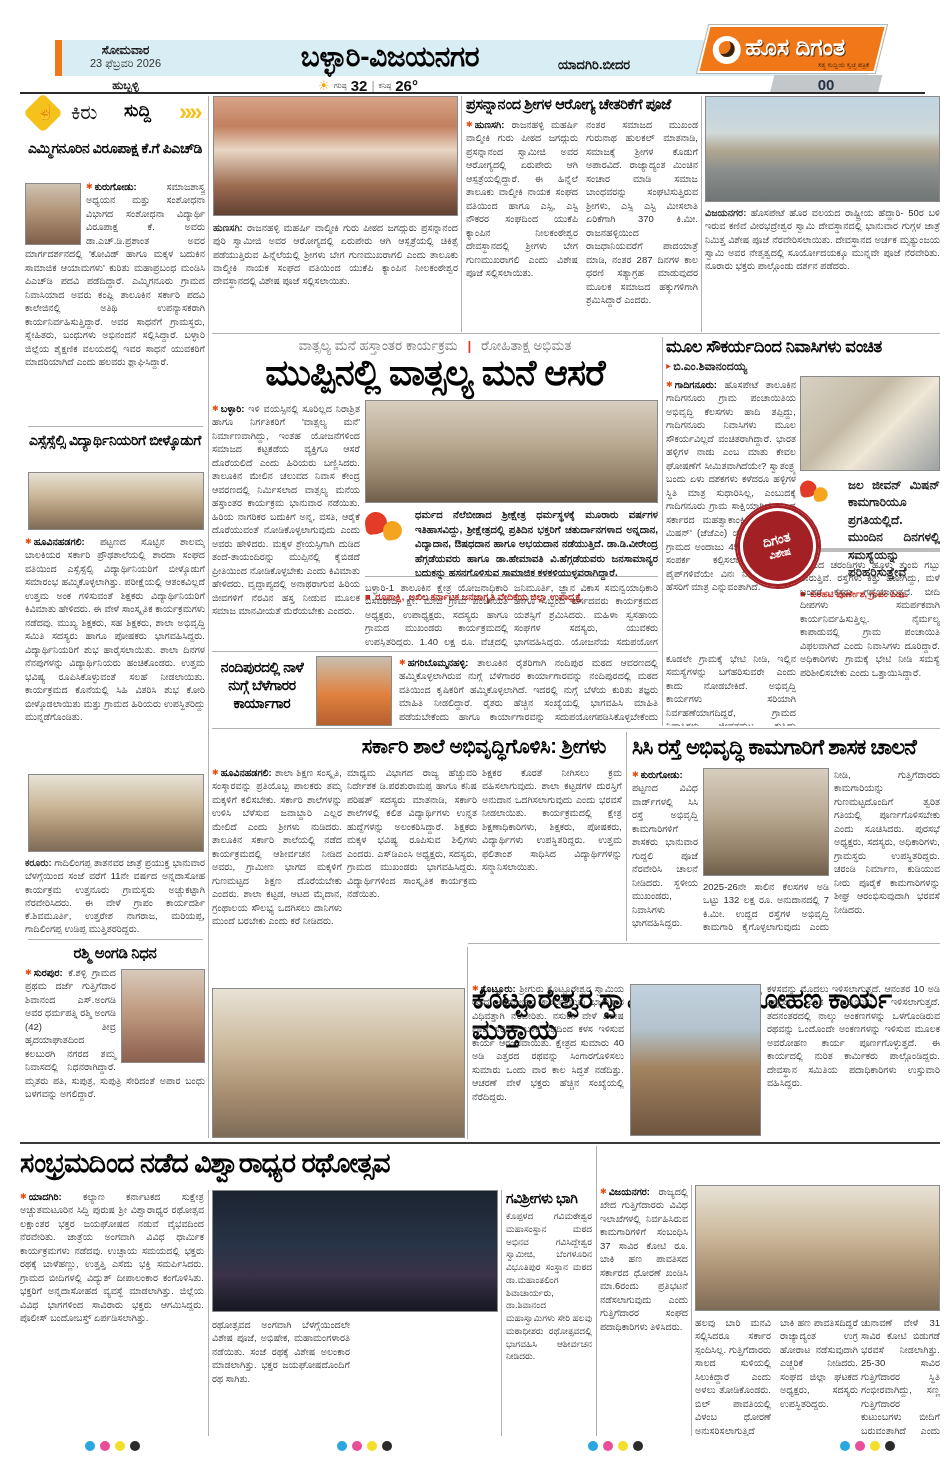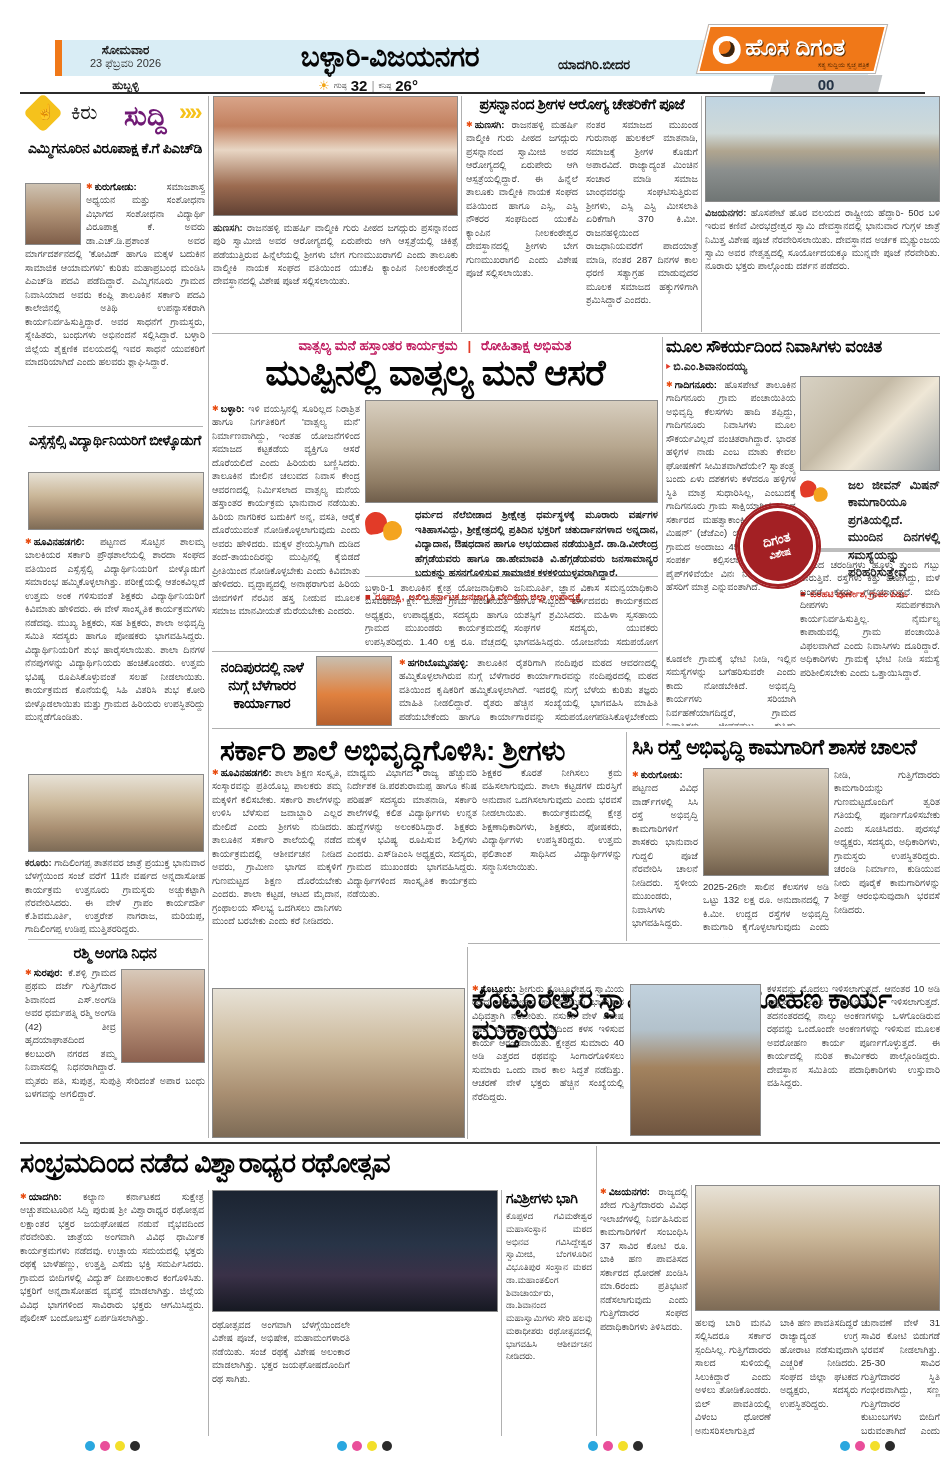--- a/index.html
+++ b/index.html
@@ -29,21 +29,21 @@
 .pfr{float:right;width:84px;height:94px;margin:3px 0 2px 5px}
 .qicon{position:relative;display:block;width:42px;height:36px}
 .qicon i{position:absolute;display:block;border-radius:50% 50% 50% 6px}
 .qicon .q1{width:22px;height:22px;background:#e23b28;left:0;top:2px;transform:rotate(-8deg)}
 .qicon .q2{width:19px;height:19px;background:#f4a41f;left:18px;top:11px;transform:rotate(-8deg)}
 .seal{position:absolute;border-radius:50%;background:#a32024;box-shadow:inset 0 0 0 3px #a32024,inset 0 0 0 6px #fff,0 0 0 2px #a32024;display:flex;flex-direction:column;align-items:center;justify-content:center;transform:rotate(-14deg);color:#fff;font-weight:bold;text-align:center}
 .skewbox{transform:skewX(-14deg)}
 .unskew{transform:skewX(14deg)}
 .wlab{font-size:7.5px;color:#444}
 .wnum{font-size:15px;font-weight:bold;color:#111}
-.kick{font-weight:bold;color:#be185d}
+.kick{font-weight:normal;color:#737373}
 .qtext{font-size:10px;line-height:1.45;color:#222;font-weight:bold;text-align:justify}
 .qattr{font-size:9.5px;font-weight:bold;color:#c8281e}
 .dotrow{position:absolute;display:flex;gap:5px}
 .dot{width:10px;height:10px;border-radius:50%}
 </style>
 </head>
 <body>
 
 <div id="page">
 
@@ -88,21 +88,21 @@
   <div class="abs" style="left:20px;top:1142px;width:920px;height:2px;background:#3a3a3a"></div>
   <div class="vr" style="left:596px;top:1146px;height:290px"></div>
   <div class="vr" style="left:208px;top:1190px;height:246px"></div>
   <div class="vr" style="left:501px;top:1190px;height:246px"></div>
   <div class="vr" style="left:691px;top:1185px;height:251px"></div>
 
   <div class="abs" style="left:25px;top:98px;width:180px;height:34px">
     <span style="position:absolute;left:4px;top:1px;width:28px;height:28px;background:#f5c21c;transform:rotate(45deg);border-radius:5px"></span>
     <span style="position:absolute;left:11px;top:5px;font-size:15px;color:#fff;z-index:1">☝</span>
     <span style="position:absolute;left:46px;top:3px;font-size:20px;font-weight:normal;color:#111">ಕಿರು</span>
-    <span style="position:absolute;left:99px;top:3px;font-size:27px;font-weight:bold;color:#701a75">ಸುದ್ದಿ</span>
+    <span style="position:absolute;left:99px;top:3px;font-size:17px;font-weight:bold;color:#000000">ಸುದ್ದಿ</span>
     <span style="position:absolute;left:154px;top:0px;font-size:24px;font-weight:bold;color:#f5c21c;letter-spacing:-3px">»»</span>
   </div>
 
   <div class="abs hl" style="left:25px;top:140px;width:180px;text-align:center;font-size:14px;line-height:1.25">ಎಮ್ಮಿಗನೂರಿನ ವಿರೂಪಾಕ್ಷ ಕೆ.ಗೆ ಪಿಎಚ್‌ಡಿ</div>
   <div class="abs bt" style="left:25px;top:180px;width:180px;height:242px">
     <span class="pfl pm"></span>
     <span class="star">✱</span><span class="dl">ಕುರುಗೋಡು:</span> <span>ಸಮಾಜಶಾಸ್ತ್ರ ಅಧ್ಯಯನ ಮತ್ತು ಸಂಶೋಧನಾ ವಿಭಾಗದ ಸಂಶೋಧನಾ ವಿದ್ಯಾರ್ಥಿ ವಿರೂಪಾಕ್ಷ ಕೆ. ಅವರು ಡಾ.ಎಚ್.ಡಿ.ಪ್ರಶಾಂತ ಅವರ ಮಾರ್ಗದರ್ಶನದಲ್ಲಿ 'ಕೋವಿಡ್ ಹಾಗೂ ಮಕ್ಕಳ ಬದುಕಿನ ಸಾಮಾಜಿಕ ಆಯಾಮಗಳು' ಕುರಿತು ಮಹಾಪ್ರಬಂಧ ಮಂಡಿಸಿ ಪಿಎಚ್‌ಡಿ ಪದವಿ ಪಡೆದಿದ್ದಾರೆ. ಎಮ್ಮಿಗನೂರು ಗ್ರಾಮದ ನಿವಾಸಿಯಾದ ಅವರು ಕಂಪ್ಲಿ ತಾಲೂಕಿನ ಸರ್ಕಾರಿ ಪದವಿ ಕಾಲೇಜಿನಲ್ಲಿ ಅತಿಥಿ ಉಪನ್ಯಾಸಕರಾಗಿ ಕಾರ್ಯನಿರ್ವಹಿಸುತ್ತಿದ್ದಾರೆ. ಅವರ ಸಾಧನೆಗೆ ಗ್ರಾಮಸ್ಥರು, ಸ್ನೇಹಿತರು, ಬಂಧುಗಳು ಅಭಿನಂದನೆ ಸಲ್ಲಿಸಿದ್ದಾರೆ. ಬಳ್ಳಾರಿ ಜಿಲ್ಲೆಯ ಶೈಕ್ಷಣಿಕ ವಲಯದಲ್ಲಿ ಇವರ ಸಾಧನೆ ಯುವಕರಿಗೆ ಮಾದರಿಯಾಗಿದೆ ಎಂದು ಹಲವರು ಶ್ಲಾಘಿಸಿದ್ದಾರೆ.</span>
   </div>
   <div class="hrule" style="left:28px;top:426px;width:175px"></div>
 
@@ -122,21 +122,21 @@
   <div class="abs bt" style="left:25px;top:966px;width:180px;height:170px">
     <span class="pfr pw"></span>
     <span class="star">✱</span><span class="dl">ಸುರಪುರ:</span> <span>ಕೆ.ಶಳ್ಳಿ ಗ್ರಾಮದ ಪ್ರಥಮ ದರ್ಜೆ ಗುತ್ತಿಗೆದಾರ ಶಿವಾನಂದ ಎಸ್.ಅಂಗಡಿ ಅವರ ಧರ್ಮಪತ್ನಿ ರಶ್ಮಿ ಅಂಗಡಿ (42) ತೀವ್ರ ಹೃದಯಾಘಾತದಿಂದ ಕಲಬುರಗಿ ನಗರದ ತಮ್ಮ ನಿವಾಸದಲ್ಲಿ ನಿಧನರಾಗಿದ್ದಾರೆ. ಮೃತರು ಪತಿ, ಸುಪುತ್ರ, ಸುಪುತ್ರಿ ಸೇರಿದಂತೆ ಅಪಾರ ಬಂಧು ಬಳಗವನ್ನು ಅಗಲಿದ್ದಾರೆ.</span>
   </div>
 
   <div class="ph ph-indoor" style="left:213px;top:96px;width:245px;height:120px"></div>
   <div class="abs cap" style="left:213px;top:221px;width:245px;height:110px">
     <span class="dl" style="font-weight:bold">ಹುಣಸಗಿ:</span> <span>ರಾಜನಹಳ್ಳಿ ಮಹರ್ಷಿ ವಾಲ್ಮೀಕಿ ಗುರು ಪೀಠದ ಜಗದ್ಗುರು ಪ್ರಸನ್ನಾನಂದ ಪುರಿ ಸ್ವಾಮೀಜಿ ಅವರ ಆರೋಗ್ಯದಲ್ಲಿ ಏರುಪೇರು ಆಗಿ ಆಸ್ಪತ್ರೆಯಲ್ಲಿ ಚಿಕಿತ್ಸೆ ಪಡೆಯುತ್ತಿರುವ ಹಿನ್ನೆಲೆಯಲ್ಲಿ ಶ್ರೀಗಳು ಬೇಗ ಗುಣಮುಖರಾಗಲಿ ಎಂದು ತಾಲೂಕು ವಾಲ್ಮೀಕಿ ನಾಯಕ ಸಂಘದ ವತಿಯಿಂದ ಯುಕೆಪಿ ಕ್ಯಾಂಪಿನ ನೀಲಕಂಠೇಶ್ವರ ದೇವಸ್ಥಾನದಲ್ಲಿ ವಿಶೇಷ ಪೂಜೆ ಸಲ್ಲಿಸಲಾಯಿತು.</span>
   </div>
 
-  <div class="abs hl" style="left:466px;top:96px;width:232px;text-align:center;font-size:14.5px">ಪ್ರಸನ್ನಾನಂದ ಶ್ರೀಗಳ ಆರೋಗ್ಯ ಚೇತರಿಕೆಗೆ ಪೂಜೆ</div>
+  <div class="abs hl" style="left:466px;top:96px;width:232px;text-align:left;font-size:14.5px">ಪ್ರಸನ್ನಾನಂದ ಶ್ರೀಗಳ ಆರೋಗ್ಯ ಚೇತರಿಕೆಗೆ ಪೂಜೆ</div>
   <div class="abs bt" style="left:466px;top:118px;width:112px;height:214px">
     <span class="star">✱</span><span class="dl">ಹುಣಸಗಿ:</span> <span>ರಾಜನಹಳ್ಳಿ ಮಹರ್ಷಿ ವಾಲ್ಮೀಕಿ ಗುರು ಪೀಠದ ಜಗದ್ಗುರು ಪ್ರಸನ್ನಾನಂದ ಸ್ವಾಮೀಜಿ ಅವರ ಆರೋಗ್ಯದಲ್ಲಿ ಏರುಪೇರು ಆಗಿ ಆಸ್ಪತ್ರೆಯಲ್ಲಿದ್ದಾರೆ. ಈ ಹಿನ್ನೆಲೆ ತಾಲೂಕು ವಾಲ್ಮೀಕಿ ನಾಯಕ ಸಂಘದ ವತಿಯಿಂದ ಹಾಗೂ ಎಸ್ಸಿ, ಎಸ್ಟಿ ನೌಕರರ ಸಂಘದಿಂದ ಯುಕೆಪಿ ಕ್ಯಾಂಪಿನ ನೀಲಕಂಠೇಶ್ವರ ದೇವಸ್ಥಾನದಲ್ಲಿ ಶ್ರೀಗಳು ಬೇಗ ಗುಣಮುಖರಾಗಲಿ ಎಂದು ವಿಶೇಷ ಪೂಜೆ ಸಲ್ಲಿಸಲಾಯಿತು.</span>
   </div>
   <div class="abs bt" style="left:586px;top:118px;width:112px;height:214px">
     <span>ನಂತರ ಸಮಾಜದ ಮುಖಂಡ ಗುರುನಾಥ ಹುಲಕಲ್ ಮಾತನಾಡಿ, ಸಮಾಜಕ್ಕೆ ಶ್ರೀಗಳ ಕೊಡುಗೆ ಅಪಾರವಿದೆ. ರಾಜ್ಯಾದ್ಯಂತ ಮಿಂಚಿನ ಸಂಚಾರ ಮಾಡಿ ಸಮಾಜ ಬಾಂಧವರನ್ನು ಸಂಘಟಿಸುತ್ತಿರುವ ಶ್ರೀಗಳು, ಎಸ್ಸಿ ಎಸ್ಟಿ ಮೀಸಲಾತಿ ಏರಿಕೆಗಾಗಿ 370 ಕಿ.ಮೀ. ರಾಜನಹಳ್ಳಿಯಿಂದ ರಾಜಧಾನಿಯವರೆಗೆ ಪಾದಯಾತ್ರೆ ಮಾಡಿ, ನಂತರ 287 ದಿನಗಳ ಕಾಲ ಧರಣಿ ಸತ್ಯಾಗ್ರಹ ಮಾಡುವುದರ ಮೂಲಕ ಸಮಾಜದ ಹಕ್ಕುಗಳಿಗಾಗಿ ಶ್ರಮಿಸಿದ್ದಾರೆ ಎಂದರು.</span>
   </div>
 
   <div class="ph ph-road" style="left:705px;top:96px;width:235px;height:106px"></div>
   <div class="abs cap" style="left:705px;top:206px;width:235px;height:124px">
     <span class="dl" style="font-weight:bold">ವಿಜಯನಗರ:</span> <span>ಹೊಸಪೇಟೆ ಹೊರ ವಲಯದ ರಾಷ್ಟ್ರೀಯ ಹೆದ್ದಾರಿ- 50ರ ಬಳಿ ಇರುವ ಕಣಿವೆ ವೀರಭದ್ರೇಶ್ವರ ಸ್ವಾಮಿ ದೇವಸ್ಥಾನದಲ್ಲಿ ಭಾನುವಾರ ಗುಗ್ಗಳ ಜಾತ್ರೆ ನಿಮಿತ್ತ ವಿಶೇಷ ಪೂಜೆ ನೆರವೇರಿಸಲಾಯಿತು. ದೇವಸ್ಥಾನದ ಅರ್ಚಕ ಮೃತ್ಯುಂಜಯ ಸ್ವಾಮಿ ಅವರ ನೇತೃತ್ವದಲ್ಲಿ ಸೂರ್ಯೋದಯಕ್ಕೂ ಮುನ್ನವೇ ಪೂಜೆ ನೆರವೇರಿತು. ನೂರಾರು ಭಕ್ತರು ಪಾಲ್ಗೊಂಡು ದರ್ಶನ ಪಡೆದರು.</span>
@@ -204,21 +204,21 @@
     <span>ಕೂಡಲೇ ಗ್ರಾಮಕ್ಕೆ ಭೇಟಿ ನೀಡಿ, ಇಲ್ಲಿನ ಸಮಸ್ಯೆಗಳನ್ನು ಬಗೆಹರಿಸುವರೇ ಎಂದು ಕಾದು ನೋಡಬೇಕಿದೆ. ಅಭಿವೃದ್ಧಿ ಕಾರ್ಯಗಳು ಸರಿಯಾಗಿ ನಿರ್ವಹಣೆಯಾಗದಿದ್ದರೆ, ಗ್ರಾಮದ ನಿವಾಸಿಗಳು ಜೀವನಮಟ್ಟ ಕುಸಿದು ಸಾಮಾಜಿಕ-ಆರ್ಥಿಕ ಅವಮಾನಿತೆ ಎದುರಿಸಬೇಕಾಗುತ್ತದೆ ಎಂದು ಗ್ರಾಮಸ್ಥರು ಅಳಲು ತೋಡಿಕೊಂಡಿದ್ದಾರೆ.</span>
   </div>
   <div class="abs bt" style="left:800px;top:558px;width:140px;height:168px">
     <span>ಗ್ರಾಮದ ಚರಂಡಿಗಳು ಹೂಳು ತುಂಬಿ ಗಬ್ಬು ನಾರುತ್ತಿವೆ. ರಸ್ತೆಗಳು ಕಿತ್ತು ಹೋಗಿದ್ದು, ಮಳೆ ಬಂದರೆ ಕೆಸರು ಗದ್ದೆಯಾಗುತ್ತವೆ. ಬೀದಿ ದೀಪಗಳು ಸಮರ್ಪಕವಾಗಿ ಕಾರ್ಯನಿರ್ವಹಿಸುತ್ತಿಲ್ಲ. ನೈರ್ಮಲ್ಯ ಕಾಪಾಡುವಲ್ಲಿ ಗ್ರಾಮ ಪಂಚಾಯಿತಿ ವಿಫಲವಾಗಿದೆ ಎಂದು ನಿವಾಸಿಗಳು ದೂರಿದ್ದಾರೆ. ಅಧಿಕಾರಿಗಳು ಗ್ರಾಮಕ್ಕೆ ಭೇಟಿ ನೀಡಿ ಸಮಸ್ಯೆ ಪರಿಶೀಲಿಸಬೇಕು ಎಂದು ಒತ್ತಾಯಿಸಿದ್ದಾರೆ.</span>
   </div>
   <div class="seal" style="left:737px;top:505px;width:82px;height:82px">
     <span style="font-size:13px;line-height:1.1">ದಿಗಂತ</span>
     <span style="font-size:10px;line-height:1.1">ವಿಶೇಷ</span>
   </div>
 
-  <div class="abs hl" style="left:220px;top:735px;width:410px;text-align:left;font-size:28px">ಸರ್ಕಾರಿ ಶಾಲೆ ಅಭಿವೃದ್ಧಿಗೊಳಿಸಿ: ಶ್ರೀಗಳು</div>
+  <div class="abs hl" style="left:196px;top:735px;width:410px;text-align:right;font-size:20px">ಸರ್ಕಾರಿ ಶಾಲೆ ಅಭಿವೃದ್ಧಿಗೊಳಿಸಿ: ಶ್ರೀಗಳು</div>
   <div class="abs bt" style="left:212px;top:766px;width:130px;height:219px">
     <span class="star">✱</span><span class="dl">ಹೂವಿನಹಡಗಲಿ:</span> <span>ಶಾಲಾ ಶಿಕ್ಷಣ ಸಂಸ್ಕೃತಿ, ಸಂಸ್ಕಾರವನ್ನು ಪ್ರತಿಯೊಬ್ಬ ಪಾಲಕರು ತಮ್ಮ ಮಕ್ಕಳಿಗೆ ಕಲಿಸಬೇಕು. ಸರ್ಕಾರಿ ಶಾಲೆಗಳನ್ನು ಉಳಿಸಿ ಬೆಳೆಸುವ ಜವಾಬ್ದಾರಿ ಎಲ್ಲರ ಮೇಲಿದೆ ಎಂದು ಶ್ರೀಗಳು ನುಡಿದರು. ತಾಲೂಕಿನ ಸರ್ಕಾರಿ ಶಾಲೆಯಲ್ಲಿ ನಡೆದ ಕಾರ್ಯಕ್ರಮದಲ್ಲಿ ಆಶೀರ್ವಚನ ನೀಡಿದ ಅವರು, ಗ್ರಾಮೀಣ ಭಾಗದ ಮಕ್ಕಳಿಗೆ ಗುಣಮಟ್ಟದ ಶಿಕ್ಷಣ ದೊರೆಯಬೇಕು ಎಂದರು. ಶಾಲಾ ಕಟ್ಟಡ, ಆಟದ ಮೈದಾನ, ಗ್ರಂಥಾಲಯ ಸೌಲಭ್ಯ ಒದಗಿಸಲು ದಾನಿಗಳು ಮುಂದೆ ಬರಬೇಕು ಎಂದು ಕರೆ ನೀಡಿದರು.</span>
   </div>
   <div class="abs bt" style="left:347px;top:766px;width:130px;height:219px">
     <span>ಮಾಧ್ಯಮ ವಿಭಾಗದ ರಾಜ್ಯ ಹೆಚ್ಚುವರಿ ನಿರ್ದೇಶಕ ಡಿ.ಪರಶುರಾಮಪ್ಪ ಹಾಗೂ ಕನಿಷ ಪರಿಷತ್ ಸದಸ್ಯರು ಮಾತನಾಡಿ, ಸರ್ಕಾರಿ ಶಾಲೆಗಳಲ್ಲಿ ಕಲಿತ ವಿದ್ಯಾರ್ಥಿಗಳು ಉನ್ನತ ಹುದ್ದೆಗಳನ್ನು ಅಲಂಕರಿಸಿದ್ದಾರೆ. ಶಿಕ್ಷಕರು ಮಕ್ಕಳ ಭವಿಷ್ಯ ರೂಪಿಸುವ ಶಿಲ್ಪಿಗಳು ಎಂದರು. ಎಸ್‌ಡಿಎಂಸಿ ಅಧ್ಯಕ್ಷರು, ಸದಸ್ಯರು, ಗ್ರಾಮದ ಮುಖಂಡರು ಭಾಗವಹಿಸಿದ್ದರು. ವಿದ್ಯಾರ್ಥಿಗಳಿಂದ ಸಾಂಸ್ಕೃತಿಕ ಕಾರ್ಯಕ್ರಮ ನಡೆಯಿತು.</span>
   </div>
   <div class="abs bt" style="left:482px;top:766px;width:140px;height:219px">
     <span>ಶಿಕ್ಷಕರ ಕೊರತೆ ನೀಗಿಸಲು ಕ್ರಮ ವಹಿಸಲಾಗುವುದು. ಶಾಲಾ ಕಟ್ಟಡಗಳ ದುರಸ್ತಿಗೆ ಅನುದಾನ ಒದಗಿಸಲಾಗುವುದು ಎಂದು ಭರವಸೆ ನೀಡಲಾಯಿತು. ಕಾರ್ಯಕ್ರಮದಲ್ಲಿ ಕ್ಷೇತ್ರ ಶಿಕ್ಷಣಾಧಿಕಾರಿಗಳು, ಶಿಕ್ಷಕರು, ಪೋಷಕರು, ವಿದ್ಯಾರ್ಥಿಗಳು ಉಪಸ್ಥಿತರಿದ್ದರು. ಉತ್ತಮ ಫಲಿತಾಂಶ ಸಾಧಿಸಿದ ವಿದ್ಯಾರ್ಥಿಗಳನ್ನು ಸನ್ಮಾನಿಸಲಾಯಿತು.</span>
   </div>
   <div class="ph ph-event" style="left:212px;top:988px;width:253px;height:150px"></div>

